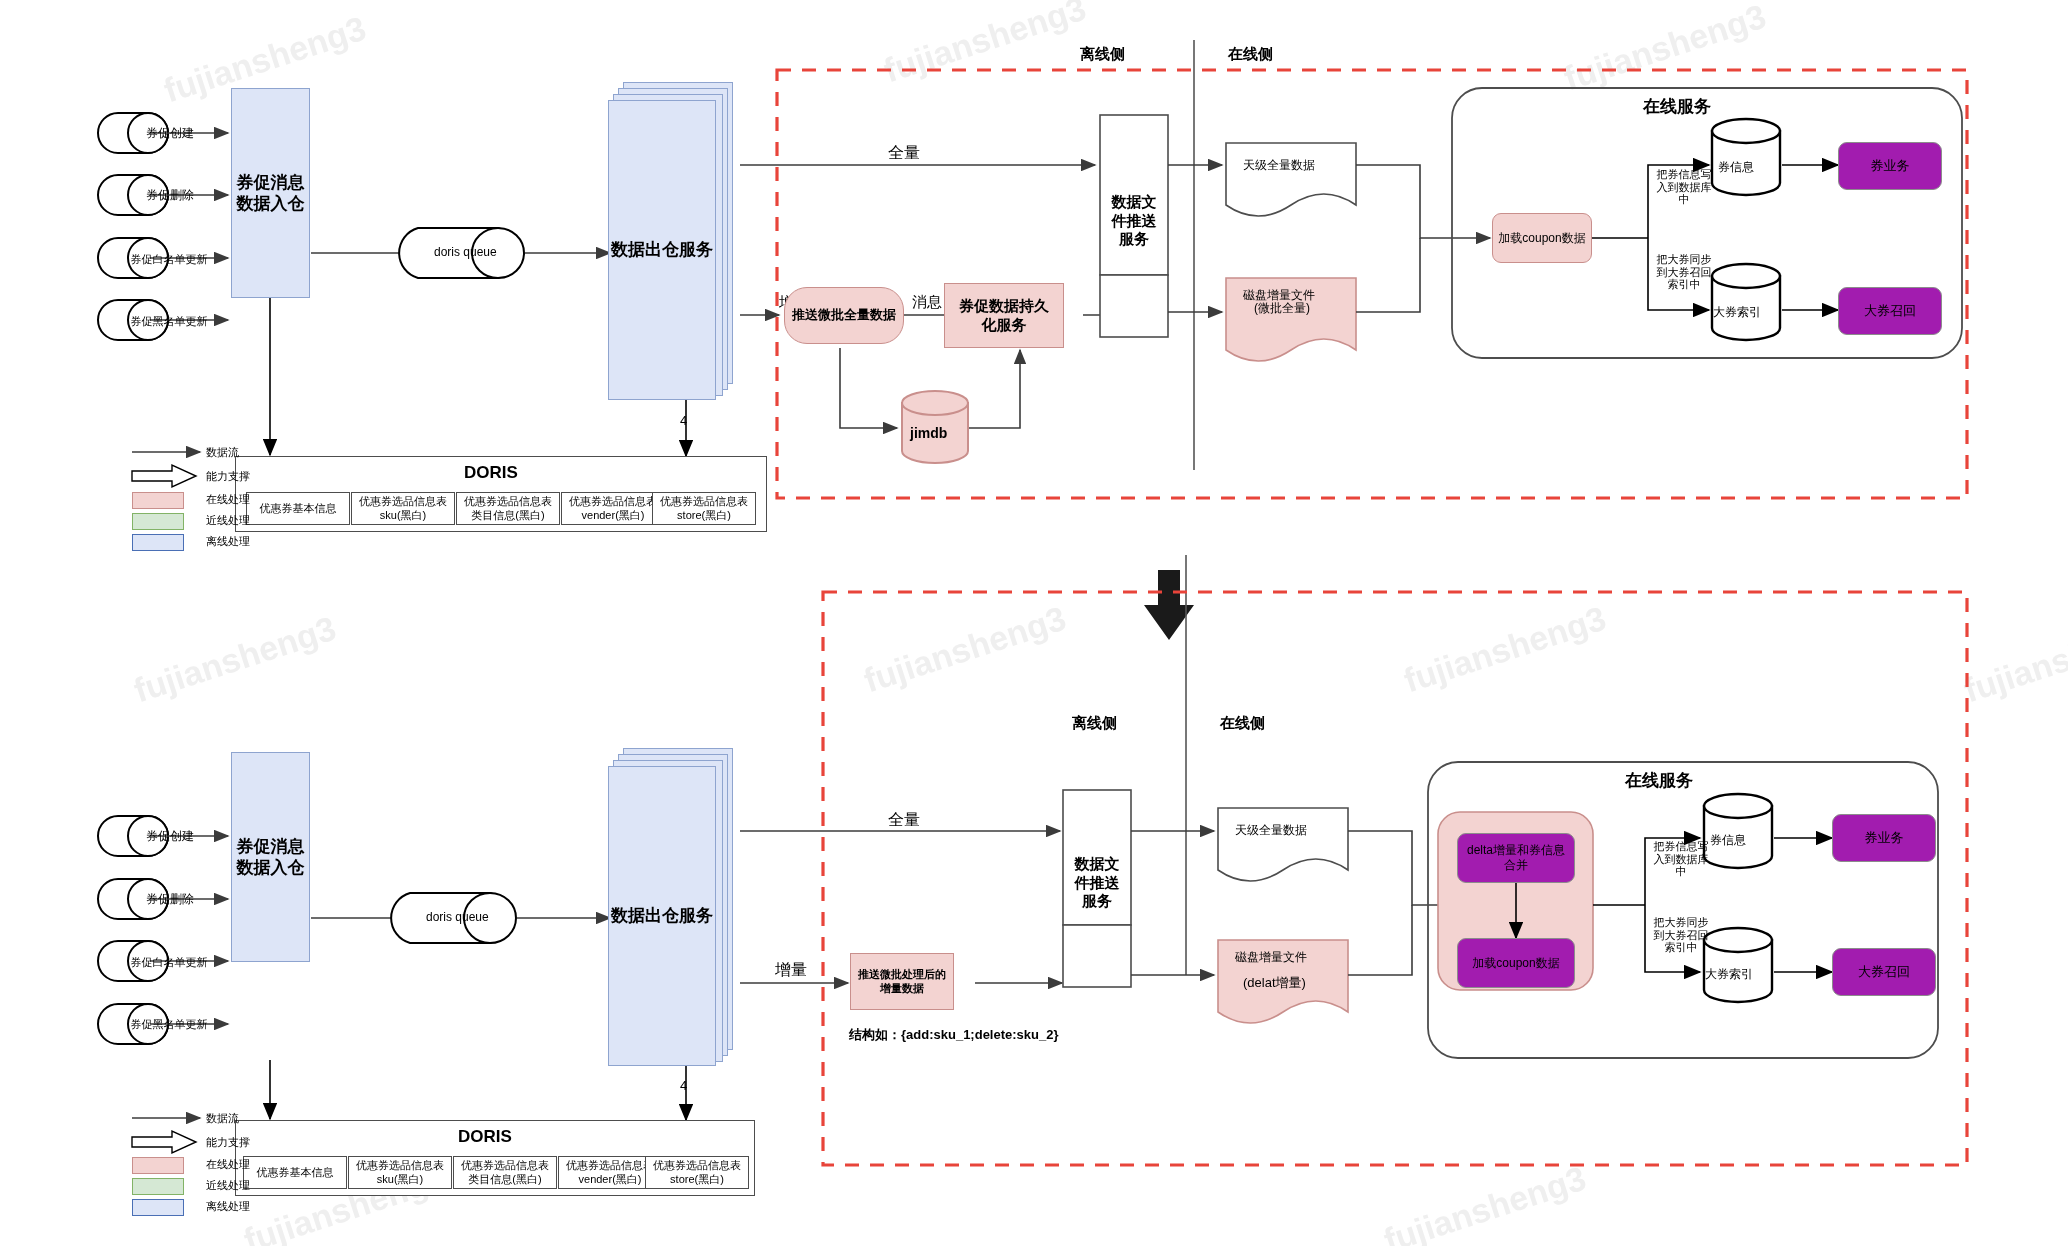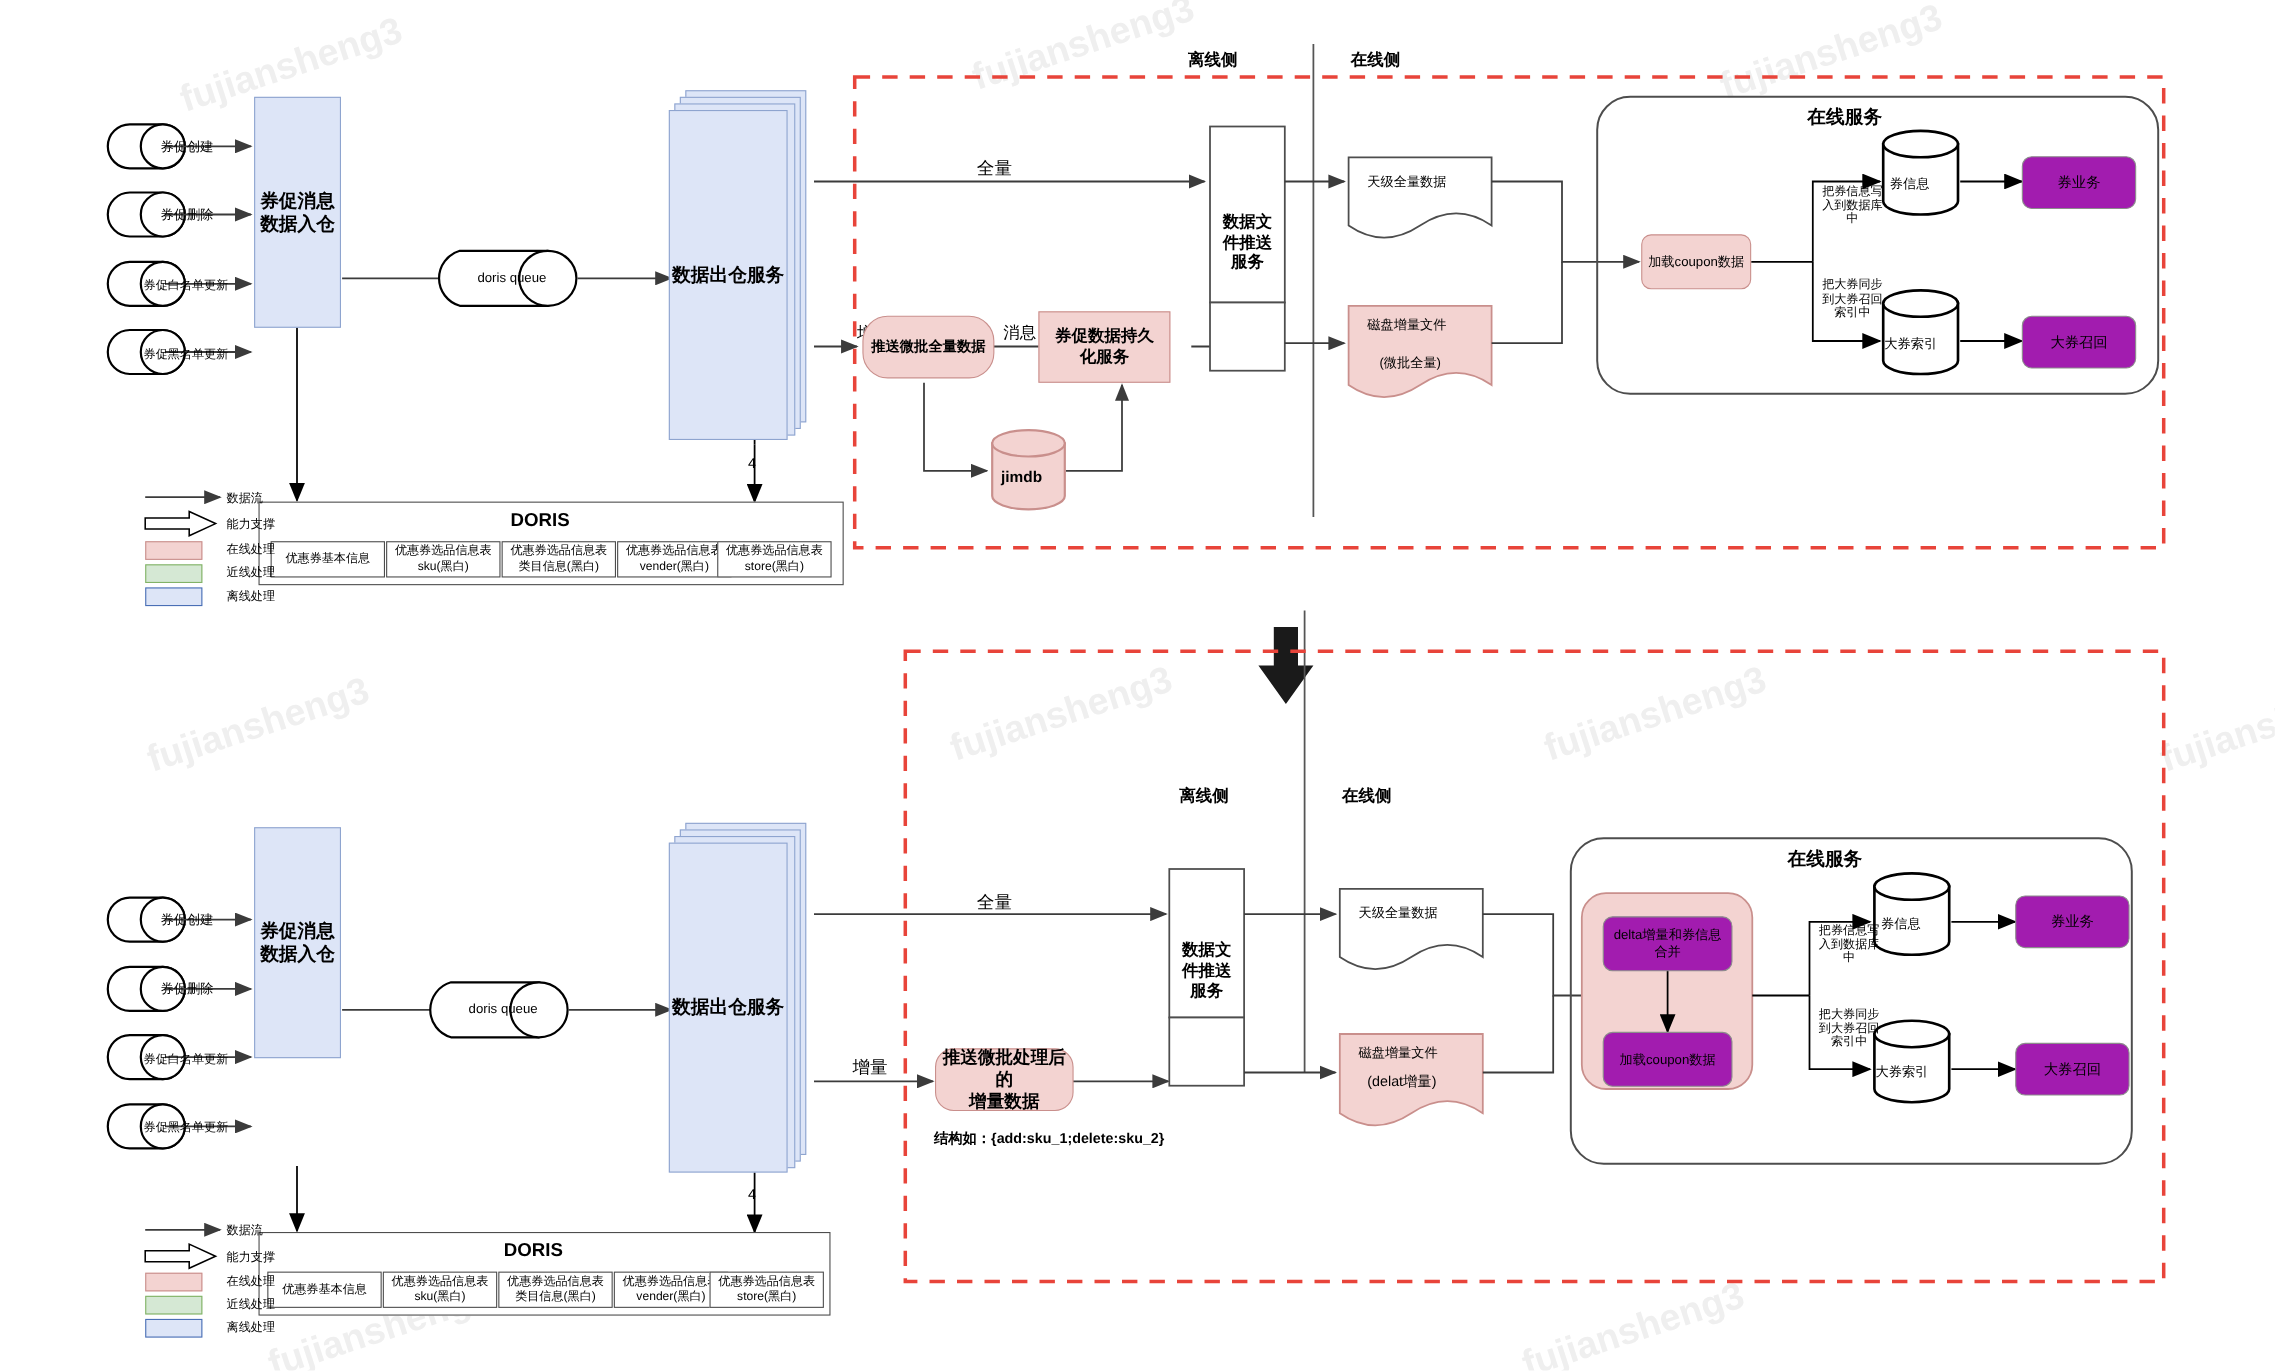--- a/index.html
+++ b/index.html
@@ -229,21 +229,21 @@
   <div class="node pink bold" style="left:944px;top:283px;width:120px;height:65px;font-size:15px;white-space:pre-line;">券促数据持久
 化服务</div>
   <div class="lbl bold" style="left:910px;top:425px;font-size:14px;">jimdb</div>
 
   <div class="node bold" style="left:1100px;top:190px;width:68px;height:62px;font-size:15px;white-space:pre-line;background:transparent;border:none;">数据文
 件推送
 服务</div>
 
   <div class="lbl" style="left:1243px;top:157px;font-size:12px;">天级全量数据</div>
   <div class="lbl" style="left:1243px;top:287px;font-size:12px;">磁盘增量文件</div>
-  <div class="lbl" style="left:1254px;top:322px;font-size:12px;">(微批全量)</div>
+  <div class="lbl" style="left:1254px;top:300px;font-size:12px;">(微批全量)</div>
 
   <div class="lbl bold" style="left:1643px;top:95px;font-size:17px;">在线服务</div>
   <div class="node pink" style="left:1492px;top:213px;width:100px;height:50px;border-radius:9px;font-size:12px;">加载coupon数据</div>
   <div class="lbl" style="left:1651px;top:168px;font-size:11px;line-height:1.15;white-space:pre-line;width:66px;text-align:center;">把券信息写
 入到数据库
 中</div>
   <div class="lbl" style="left:1651px;top:253px;font-size:11px;line-height:1.15;white-space:pre-line;width:66px;text-align:center;">把大券同步
 到大券召回
 索引中</div>
   <div class="lbl" style="left:1718px;top:159px;font-size:12px;">券信息</div>
@@ -286,21 +286,21 @@
   <div class="stack-sh" style="left:613px;top:760px;width:108px;height:300px;"></div>
   <div class="node blue bold" style="left:608px;top:766px;width:108px;height:300px;font-size:17px;">数据出仓服务</div>
   <div class="lbl" style="left:680px;top:1078px;font-size:13px;">4</div>
 
   <div class="lbl bold" style="left:1072px;top:714px;font-size:15px;">离线侧</div>
   <div class="lbl bold" style="left:1220px;top:714px;font-size:15px;">在线侧</div>
 
   <div class="lbl" style="left:888px;top:810px;font-size:16px;">全量</div>
   <div class="lbl" style="left:775px;top:960px;font-size:16px;">增量</div>
 
-  <div class="node pink bold" style="left:850px;top:953px;width:126px;height:57px;font-size:16px;white-space:pre-line;border-radius:17px;">推送微批处理后的
+  <div class="node pink bold" style="left:850px;top:953px;width:104px;height:57px;font-size:11px;white-space:pre-line;">推送微批处理后的
 增量数据</div>
   <div class="lbl bold" style="left:849px;top:1026px;font-size:13px;">结构如：{add:sku_1;delete:sku_2}</div>
 
   <div class="node bold" style="left:1063px;top:852px;width:68px;height:62px;font-size:15px;white-space:pre-line;background:transparent;border:none;">数据文
 件推送
 服务</div>
 
   <div class="lbl" style="left:1235px;top:822px;font-size:12px;">天级全量数据</div>
   <div class="lbl" style="left:1235px;top:949px;font-size:12px;">磁盘增量文件</div>
   <div class="lbl" style="left:1243px;top:974px;font-size:13px;">(delat增量)</div>

